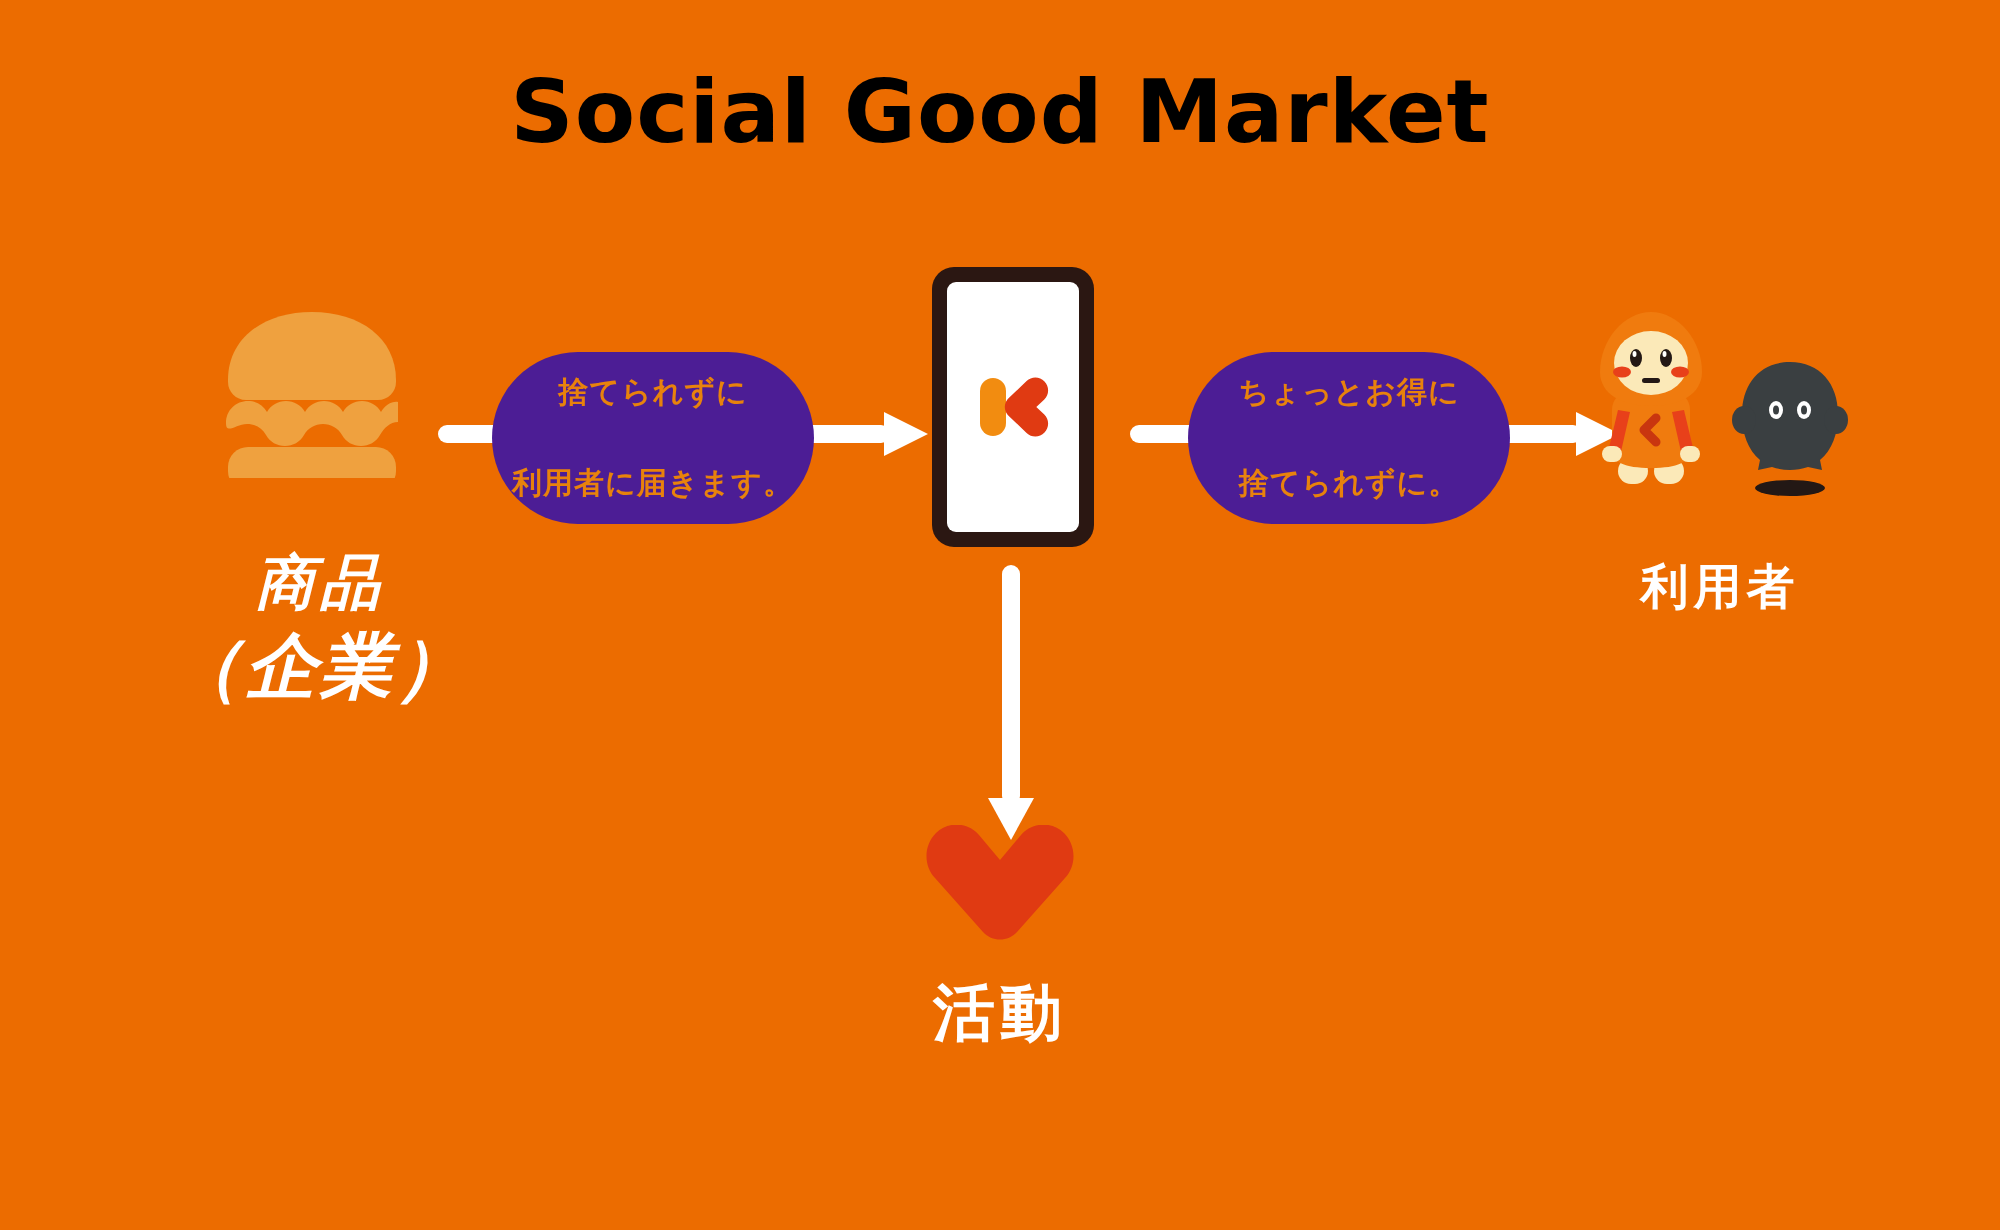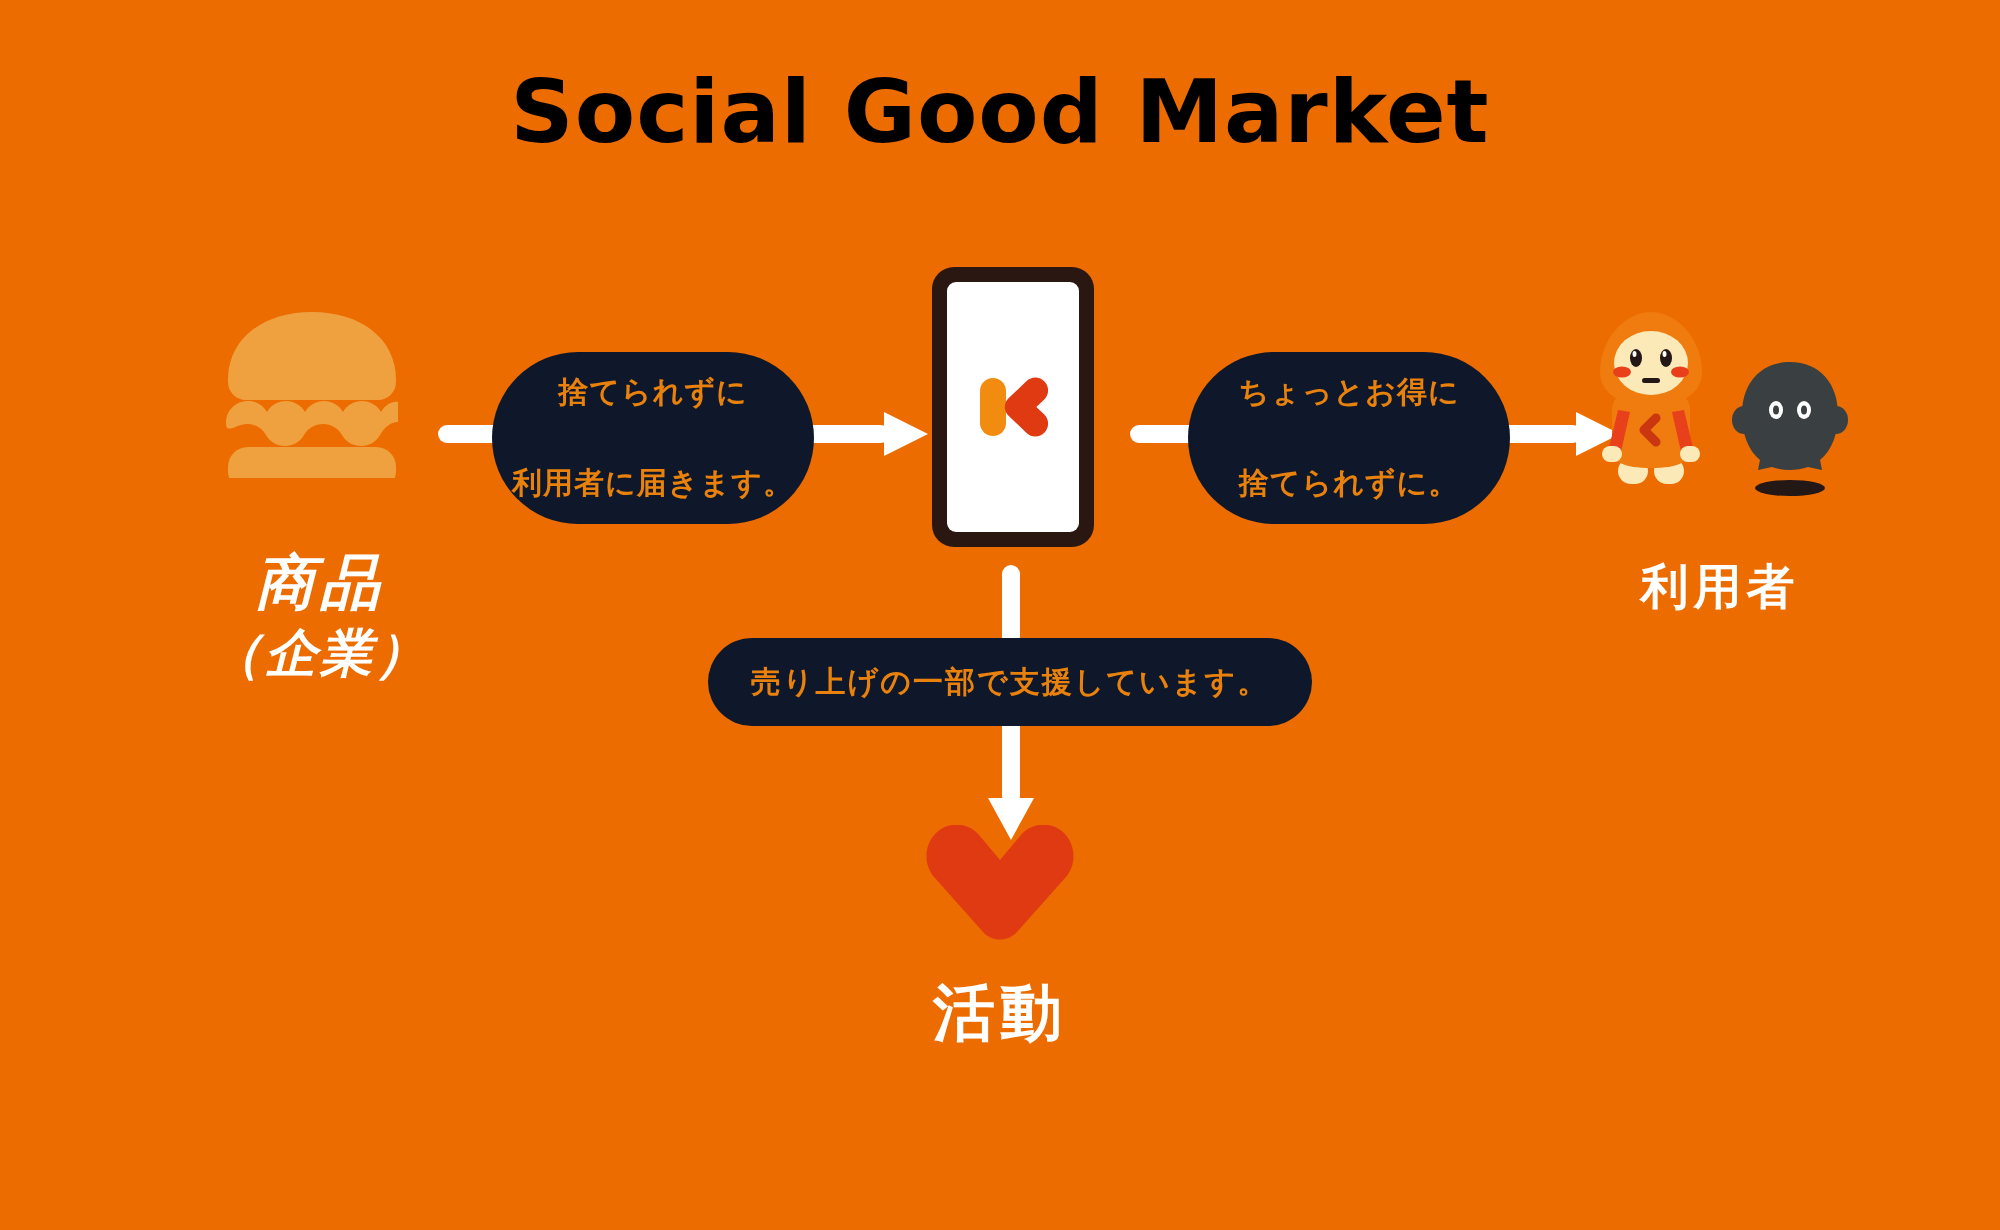--- a/index.html
+++ b/index.html
@@ -44,21 +44,21 @@
     left: 0;
     top: 0;
     width: 2000px;
     height: 1230px;
     pointer-events: none;
   }
 
   
   .bubble {
     position: absolute;
-    background: #0f172a;
+    background: #4c1d95;
     border-radius: 999px;
     display: flex;
     flex-direction: column;
     align-items: center;
     justify-content: center;
     color: #E8820C;
     font-family: "DejaVu Sans", "Liberation Sans", sans-serif;
     font-weight: 700;
     text-align: center;
     line-height: 1.42;
@@ -155,21 +155,21 @@
   }
 
   #caption-product {
     left: 120px;
     top: 545px;
     width: 400px;
     font-size: 60px;
     font-style: italic;
   }
   #caption-product .sub {
-    font-size: 52px;
+    font-size: 72px;
     letter-spacing: 3px;
   }
 
   #caption-user {
     left: 1520px;
     top: 560px;
     width: 400px;
     font-size: 48px;
     font-family: Liberation Mono, monospace;
   }
@@ -278,23 +278,20 @@
   <div class="bubble" id="bubble-left">
     <span>捨てられずに</span>
     <span>利用者に届きます。</span>
   </div>
 
   <div class="bubble" id="bubble-right">
     <span>ちょっとお得に</span>
     <span>捨てられずに。</span>
   </div>
 
-  <div class="bubble" id="bubble-bottom">
-    <span>売り上げの一部で支援しています。</span>
-  </div>
 
   <svg id="heart" viewBox="0 0 180 120">
     <path d="M26 8 C38 -4 58 -3 69 10 L90 35 L111 10 C122 -3 142 -4 154 8 C166 20 167 40 155 53 L107 107 C98 117 82 117 73 107 L25 53 C13 40 14 20 26 8 Z" fill="#E03A12"></path>
   </svg>
 
   <div class="caption" id="caption-product">
     <div>商品</div>
     <div class="sub">（企業）</div>
   </div>
 

